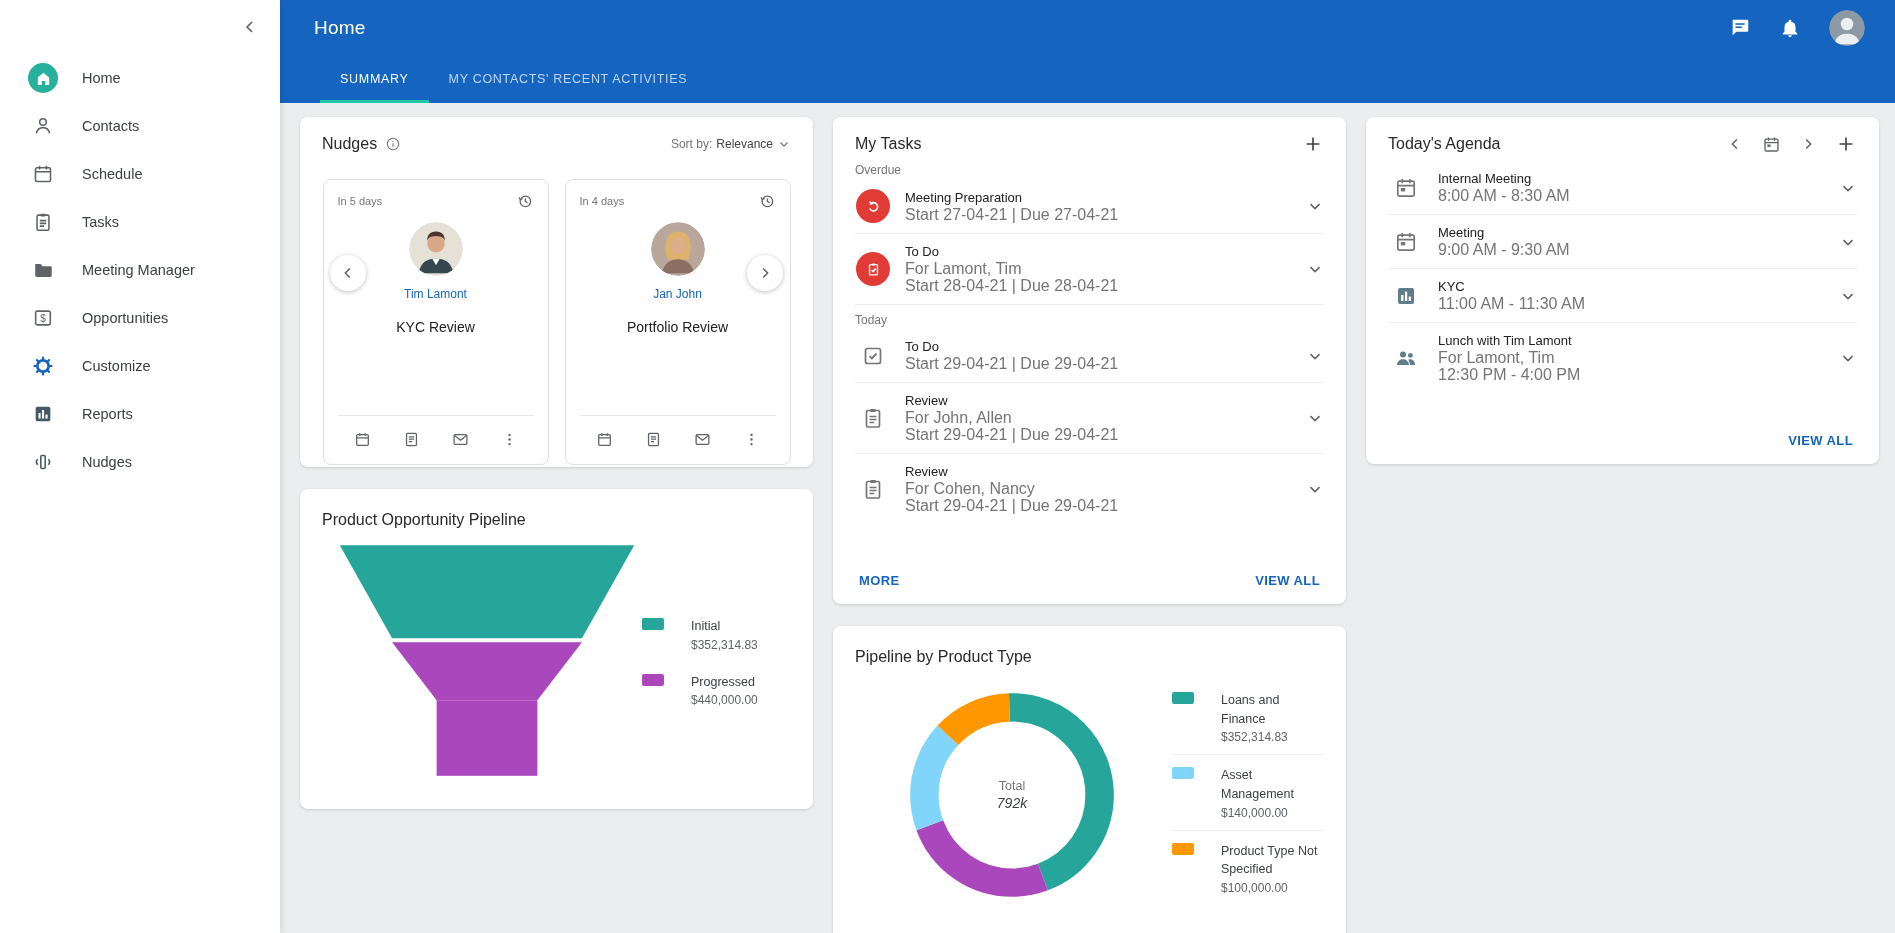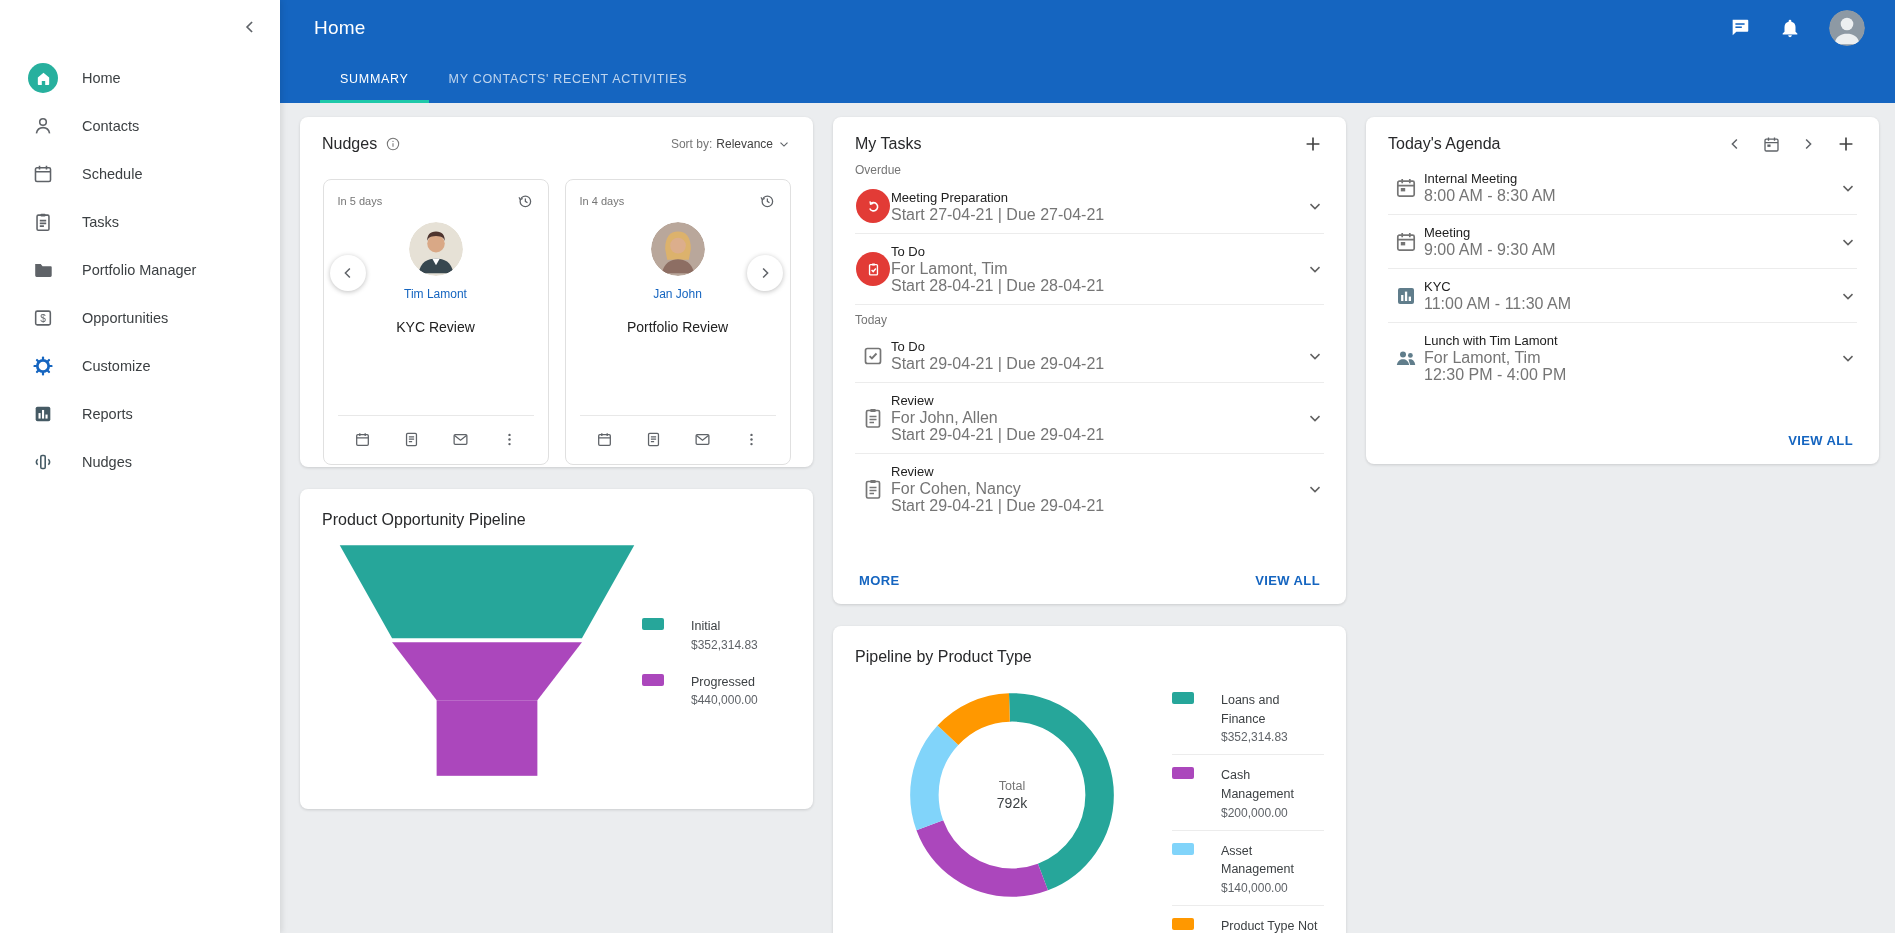--- a/index.html
+++ b/index.html
@@ -66,38 +66,38 @@
   .legend-entry { display:flex; gap:27px; }
   .swatch { width:22px; height:12px; border-radius:2px; margin-top:2px; flex:none; }
   .legend-name { font-size:12.5px; color:#3c4043; line-height:1.25; }
   .legend-val { font-size:12px; color:#5f6368; margin-top:3px; }
 
   
   .tasks-card { height:487px; padding:16px 22px 12px; display:flex; flex-direction:column; }
   .card-head { display:flex; align-items:center; }
   .card-head .card-title { flex:1; }
   .section-label { font-size:12px; color:#757575; margin:8px 0 2px; }
-  .task-row { display:flex; align-items:center; padding:10px 0; border-bottom:1px solid #ececec; cursor:pointer; }
+  .task-row { display:flex; align-items:center; gap:14px; padding:10px 0; border-bottom:1px solid #ececec; cursor:pointer; }
   .task-row.nb { border-bottom:none; }
   .task-iconbox { width:36px; display:flex; justify-content:center; flex:none; }
   .badge-red { width:34px; height:34px; border-radius:50%; background:#e23b36; display:flex; align-items:center; justify-content:center; }
   .gray-task-icon { color:#757575; display:flex; }
   .task-info { flex:1; min-width:0; }
   .task-title { font-size:13px; font-weight:500; color:#212121; line-height:16px; }
   .task-sub { font-size:16px; color:#757575; line-height:17px; }
   .chev { margin-left:auto; color:#616161; display:flex; flex:none; cursor:pointer; }
   .tasks-foot { margin-top:auto; display:flex; align-items:center; justify-content:space-between; padding:10px 4px 4px; }
 
   
   .donut-card { height:372px; padding:22px 22px 16px; }
   .donut-row { display:flex; align-items:flex-start; margin-top:14px; }
   .donut-wrap { position:relative; width:230px; height:230px; margin-left:42px; flex:none; }
   .donut-center { position:absolute; inset:0; display:flex; flex-direction:column; align-items:center; justify-content:center; pointer-events:none; }
   .donut-center-label { font-size:12.5px; color:#757575; }
-  .donut-center-value { font-size:14px; color:#3c4043; margin-top:2px; }
+  .donut-center-value { font-size:14px; color:#3c4043; margin-top:2px;font-style:italic; }
   .donut-legend { margin-left:auto; width:152px; display:flex; flex-direction:column; }
   .donut-legend .legend-entry { padding:10px 0; border-bottom:1px solid #ececec; }
   .donut-legend .legend-entry:last-child { border-bottom:none; }
 
   
   .agenda-card { height:347px; padding:16px 22px 12px; display:flex; flex-direction:column; }
   .agenda-head-actions { display:flex; align-items:center; gap:18px; color:#5f6368; }
   .agenda-rows { margin-top:6px; }
   .agenda-foot { margin-top:auto; display:flex; justify-content:flex-end; padding:8px 4px 4px; }
 
@@ -154,21 +154,21 @@
             </svg>
         </span>
         <span class="nav-label">Tasks</span>
       </div>
       <div class="nav-item">
         <span class="nav-icon">
           <svg width="22" height="22" viewBox="0 0 24 24" fill="currentColor">
               <path d="M3.5 5.5h6l2 2.5h9a1 1 0 0 1 1 1v9a1.5 1.5 0 0 1-1.5 1.5H5A1.5 1.5 0 0 1 3.5 18z"></path>
             </svg>
         </span>
-        <span class="nav-label">Portfolio Manager</span>
+        <span class="nav-label">Meeting Manager</span>
       </div>
       <div class="nav-item">
         <span class="nav-icon">
           <svg width="22" height="22" viewBox="0 0 24 24" fill="none" stroke="currentColor" stroke-width="1.7">
               <rect x="4" y="4.5" width="16" height="15" rx="1.8"></rect>
               <text x="12" y="16" font-size="11" text-anchor="middle" fill="currentColor" stroke="none">$</text>
             </svg>
         </span>
         <span class="nav-label">Opportunities</span>
       </div>
@@ -573,27 +573,20 @@
             </div>
             <div class="donut-legend">
               <div class="legend-entry">
                 <span class="swatch" style="background: rgb(38, 166, 154);"></span>
                 <span>
                   <span class="legend-name">Loans and Finance</span>
                   <div class="legend-val">$352,314.83</div>
                 </span>
               </div>
               <div class="legend-entry">
-                <span class="swatch" style="background: rgb(171, 71, 188);"></span>
-                <span>
-                  <span class="legend-name">Cash Management</span>
-                  <div class="legend-val">$200,000.00</div>
-                </span>
-              </div>
-              <div class="legend-entry">
                 <span class="swatch" style="background: rgb(129, 212, 250);"></span>
                 <span>
                   <span class="legend-name">Asset Management</span>
                   <div class="legend-val">$140,000.00</div>
                 </span>
               </div>
               <div class="legend-entry">
                 <span class="swatch" style="background: rgb(255, 152, 0);"></span>
                 <span>
                   <span class="legend-name">Product Type Not Specified</span>

